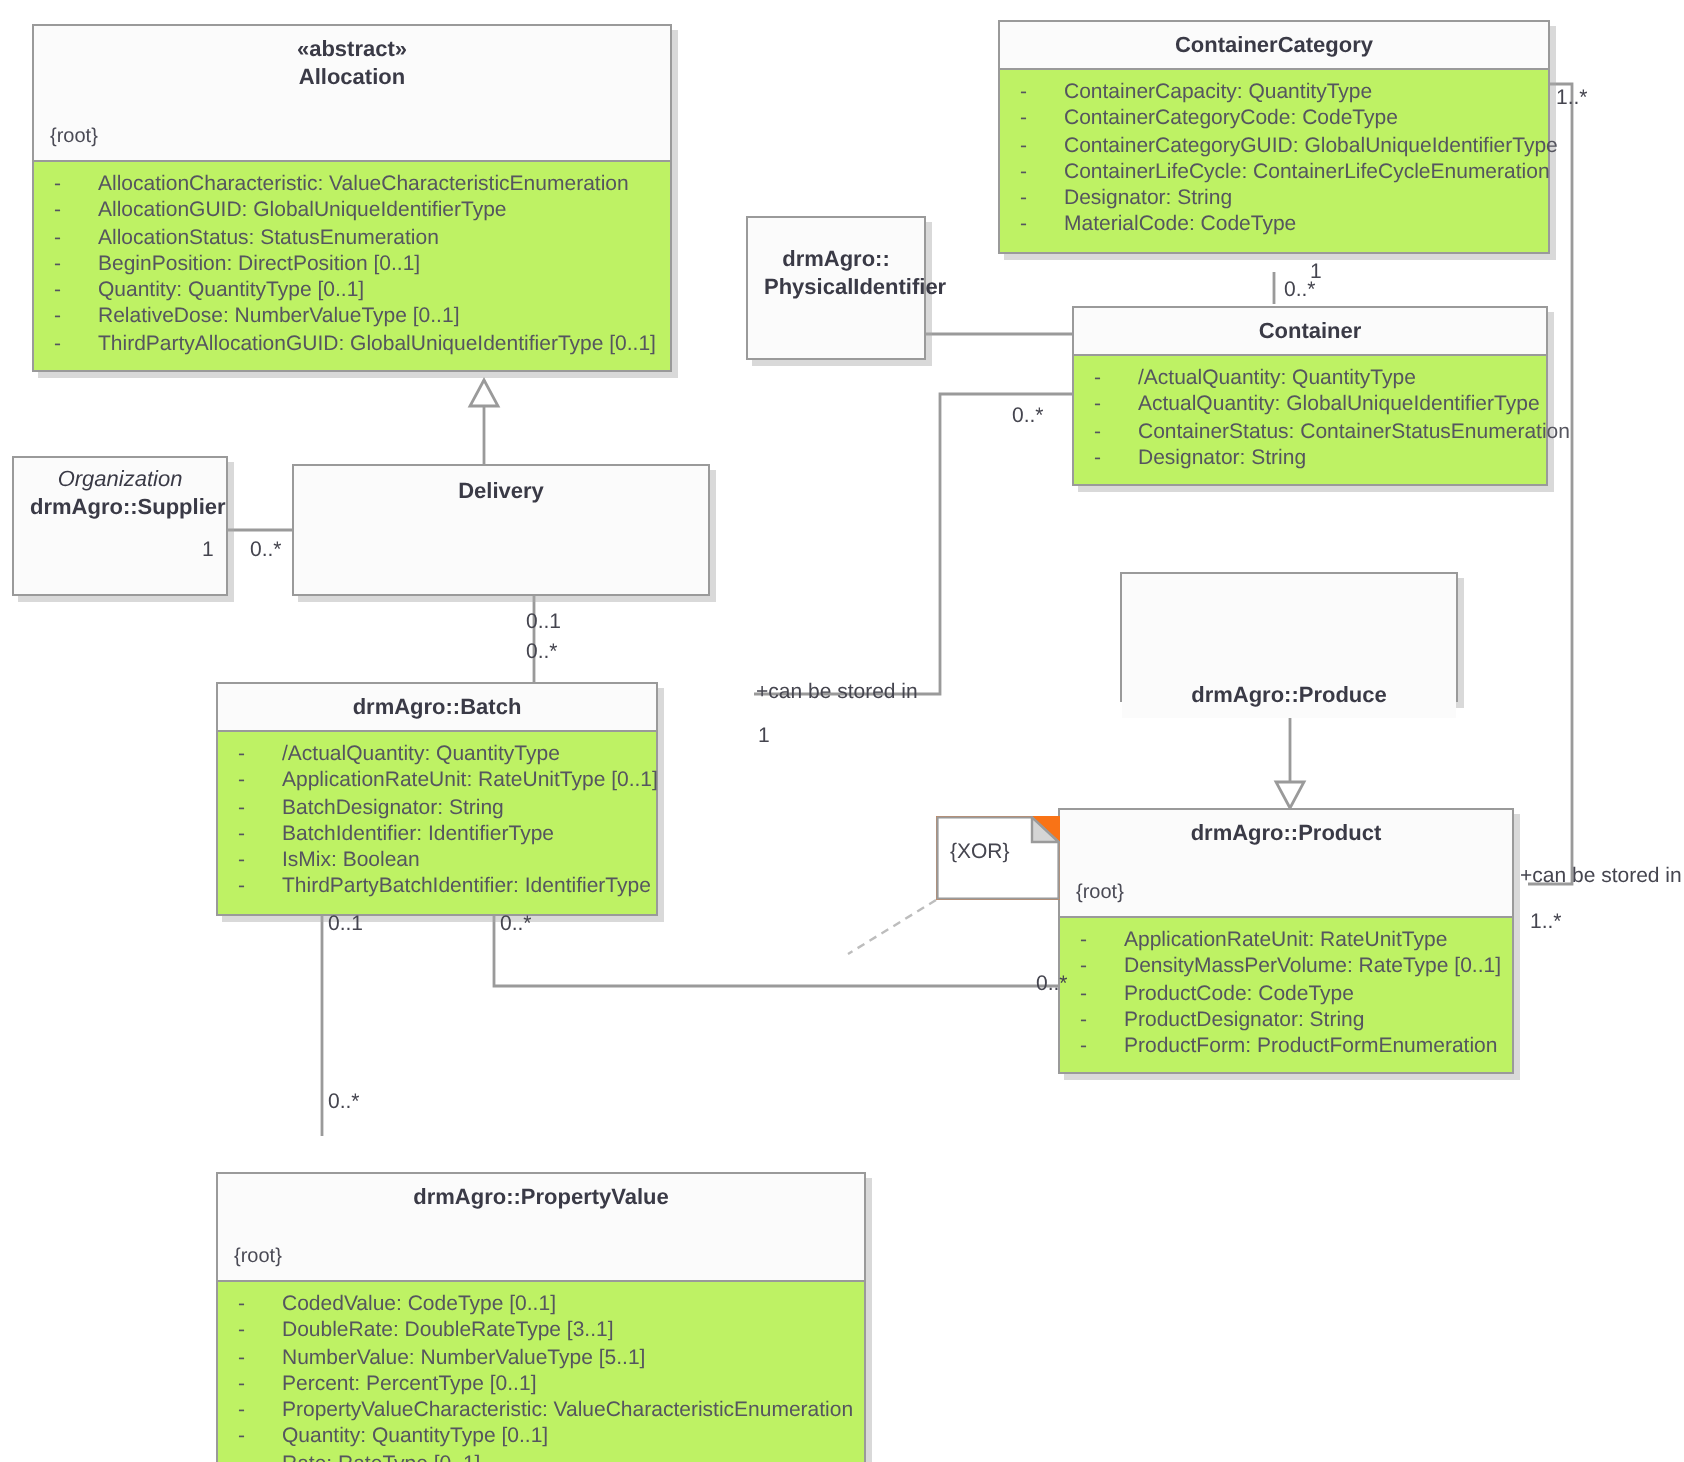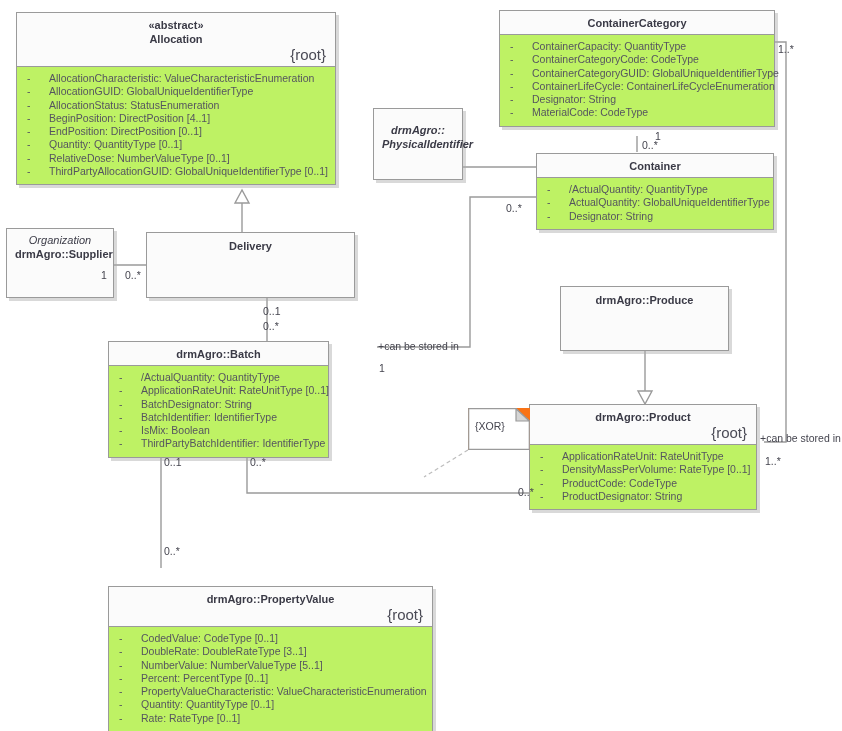--- a/index.html
+++ b/index.html
@@ -52,25 +52,25 @@
   }
   .uml-header .italic-label {
     display: block;
     font-style: italic;
     font-weight: normal;
     font-size: 11px;
     color: #3a3a46;
   }
   .root-tag {
     display: block;
-    text-align: right;
-    font-size: 15px;
+    text-align: left;
+    font-size: 10px;
     font-weight: normal;
     color: #4a4a55;
-    margin-top: 2px;
+    margin-top: 16px;
     padding-right: 1px;
   }
   .uml-attrs {
     border-top: 1.4px solid #9a9a9a;
     background: #bef264;
     padding: 5px 4px 6px 4px;
   }
   .attr-row {
     font-size: 10.5px;
     color: #55555f;
@@ -147,22 +147,21 @@
   <div class="uml-class" style="left:16px; top:12px; width:320px;">
     <div class="uml-header">
       <span class="stereotype">«abstract»</span>
       <span>Allocation</span>
       <span class="root-tag">{root}</span>
     </div>
     <div class="uml-attrs">
       <div class="attr-row"><span class="dash">-</span><span>AllocationCharacteristic: ValueCharacteristicEnumeration</span></div>
       <div class="attr-row"><span class="dash">-</span><span>AllocationGUID: GlobalUniqueIdentifierType</span></div>
       <div class="attr-row"><span class="dash">-</span><span>AllocationStatus: StatusEnumeration</span></div>
-      <div class="attr-row"><span class="dash">-</span><span>BeginPosition: DirectPosition [4..1]</span></div>
-      <div class="attr-row"><span class="dash">-</span><span>EndPosition: DirectPosition [0..1]</span></div>
+      <div class="attr-row"><span class="dash">-</span><span>BeginPosition: DirectPosition [0..1]</span></div>
       <div class="attr-row"><span class="dash">-</span><span>Quantity: QuantityType [0..1]</span></div>
       <div class="attr-row"><span class="dash">-</span><span>RelativeDose: NumberValueType [0..1]</span></div>
       <div class="attr-row"><span class="dash">-</span><span>ThirdPartyAllocationGUID: GlobalUniqueIdentifierType [0..1]</span></div>
     </div>
   </div>
 
   <div class="uml-class" style="left:499px; top:10px; width:276px;">
     <div class="uml-header">
       <span>ContainerCategory</span>
     </div>
@@ -170,33 +169,34 @@
       <div class="attr-row"><span class="dash">-</span><span>ContainerCapacity: QuantityType</span></div>
       <div class="attr-row"><span class="dash">-</span><span>ContainerCategoryCode: CodeType</span></div>
       <div class="attr-row"><span class="dash">-</span><span>ContainerCategoryGUID: GlobalUniqueIdentifierType</span></div>
       <div class="attr-row"><span class="dash">-</span><span>ContainerLifeCycle: ContainerLifeCycleEnumeration</span></div>
       <div class="attr-row"><span class="dash">-</span><span>Designator: String</span></div>
       <div class="attr-row"><span class="dash">-</span><span>MaterialCode: CodeType</span></div>
     </div>
   </div>
 
   <div class="uml-class plain-box" style="left:373px; top:108px; width:90px; height:72px;">
-    <div class="uml-header" style="padding-top:14px;font-style:italic;">
+    <div class="uml-header" style="padding-top:14px;">
       <span>drmAgro::</span><br>
       <span>PhysicalIdentifier</span>
     </div>
   </div>
 
   <div class="uml-class" style="left:536px; top:153px; width:238px;">
     <div class="uml-header">
       <span>Container</span>
     </div>
     <div class="uml-attrs">
       <div class="attr-row"><span class="dash">-</span><span>/ActualQuantity: QuantityType</span></div>
       <div class="attr-row"><span class="dash">-</span><span>ActualQuantity: GlobalUniqueIdentifierType</span></div>
+      <div class="attr-row"><span class="dash">-</span><span>ContainerStatus: ContainerStatusEnumeration</span></div>
       <div class="attr-row"><span class="dash">-</span><span>Designator: String</span></div>
     </div>
   </div>
 
   <div class="uml-class plain-box" style="left:6px; top:228px; width:108px; height:70px;">
     <div class="uml-header" style="padding-top:4px;">
       <span class="italic-label">Organization</span>
       <span>drmAgro::Supplier</span>
     </div>
   </div>
@@ -215,35 +215,36 @@
       <div class="attr-row"><span class="dash">-</span><span>/ActualQuantity: QuantityType</span></div>
       <div class="attr-row"><span class="dash">-</span><span>ApplicationRateUnit: RateUnitType [0..1]</span></div>
       <div class="attr-row"><span class="dash">-</span><span>BatchDesignator: String</span></div>
       <div class="attr-row"><span class="dash">-</span><span>BatchIdentifier: IdentifierType</span></div>
       <div class="attr-row"><span class="dash">-</span><span>IsMix: Boolean</span></div>
       <div class="attr-row"><span class="dash">-</span><span>ThirdPartyBatchIdentifier: IdentifierType</span></div>
     </div>
   </div>
 
   <div class="uml-class plain-box" style="left:560px; top:286px; width:169px; height:65px;">
-    <div class="uml-header" style="padding-top:6px;">
+    <div class="uml-header" style="padding-top:6px;margin-top:48px;">
       <span>drmAgro::Produce</span>
     </div>
   </div>
 
   <div class="uml-class" style="left:529px; top:404px; width:228px;">
     <div class="uml-header">
       <span>drmAgro::Product</span>
       <span class="root-tag">{root}</span>
     </div>
     <div class="uml-attrs">
       <div class="attr-row"><span class="dash">-</span><span>ApplicationRateUnit: RateUnitType</span></div>
       <div class="attr-row"><span class="dash">-</span><span>DensityMassPerVolume: RateType [0..1]</span></div>
       <div class="attr-row"><span class="dash">-</span><span>ProductCode: CodeType</span></div>
       <div class="attr-row"><span class="dash">-</span><span>ProductDesignator: String</span></div>
+      <div class="attr-row"><span class="dash">-</span><span>ProductForm: ProductFormEnumeration</span></div>
     </div>
   </div>
 
   <div class="uml-class" style="left:108px; top:586px; width:325px;">
     <div class="uml-header">
       <span>drmAgro::PropertyValue</span>
       <span class="root-tag">{root}</span>
     </div>
     <div class="uml-attrs">
       <div class="attr-row"><span class="dash">-</span><span>CodedValue: CodeType [0..1]</span></div>

